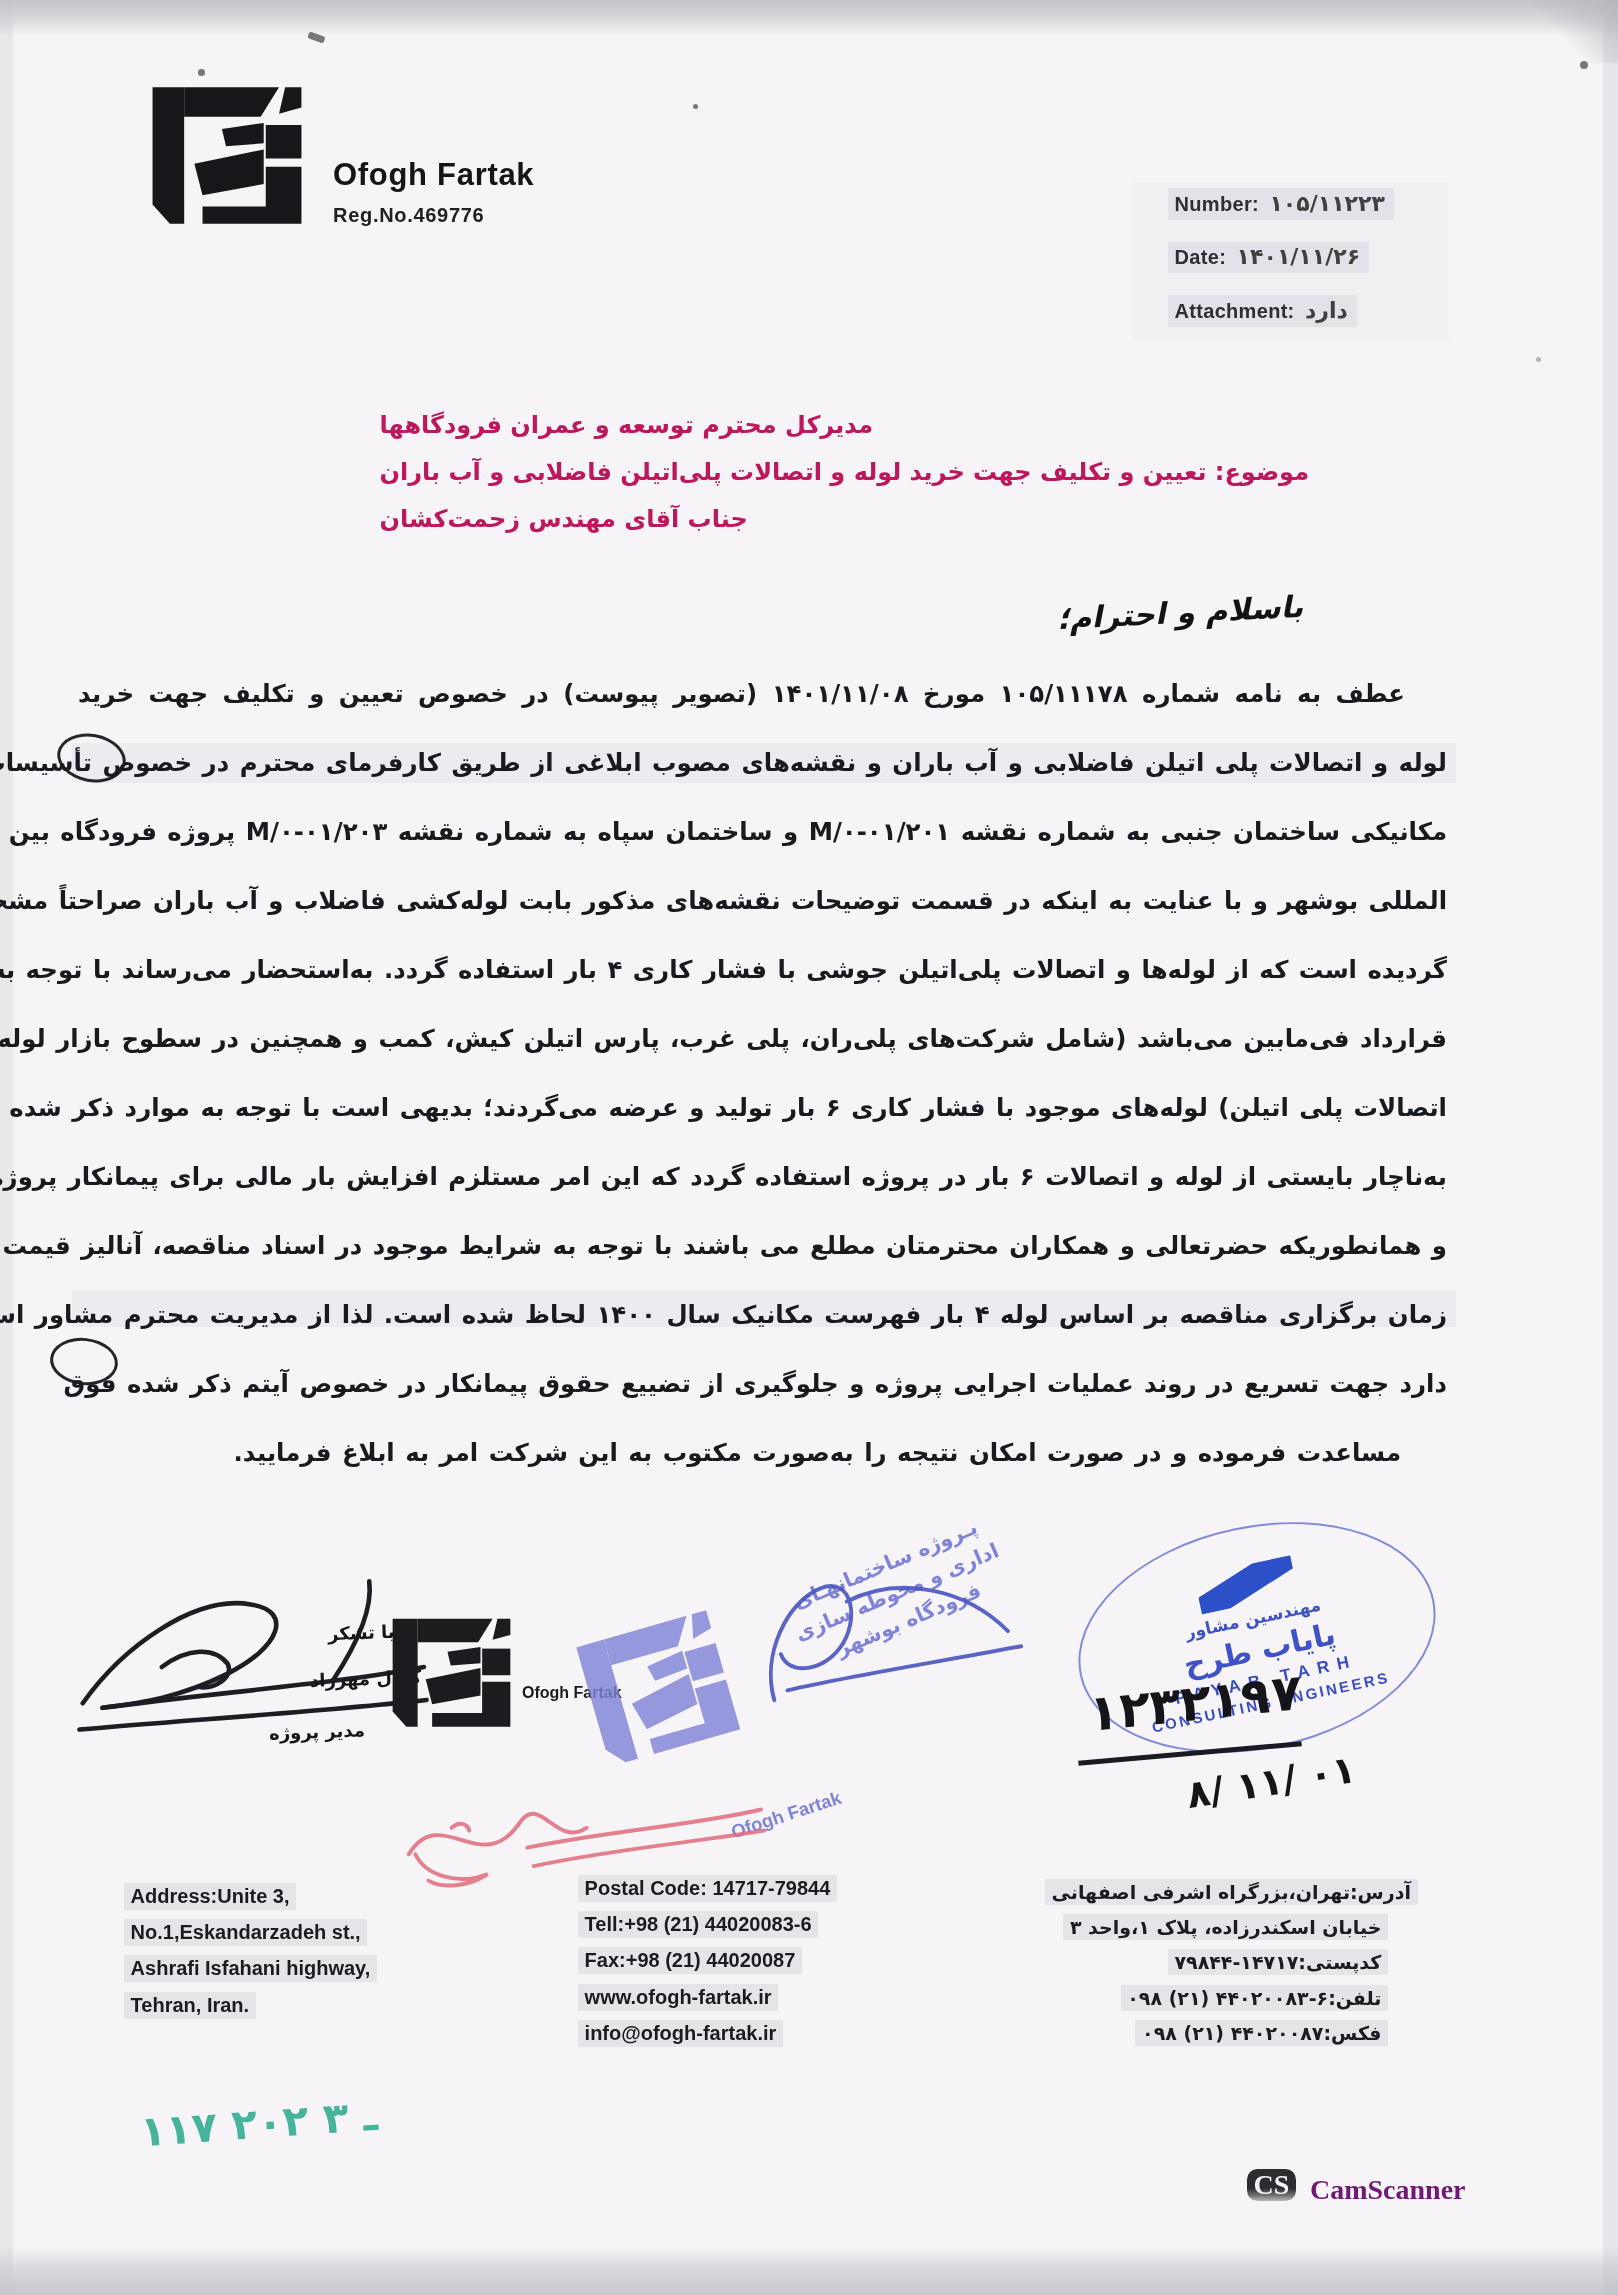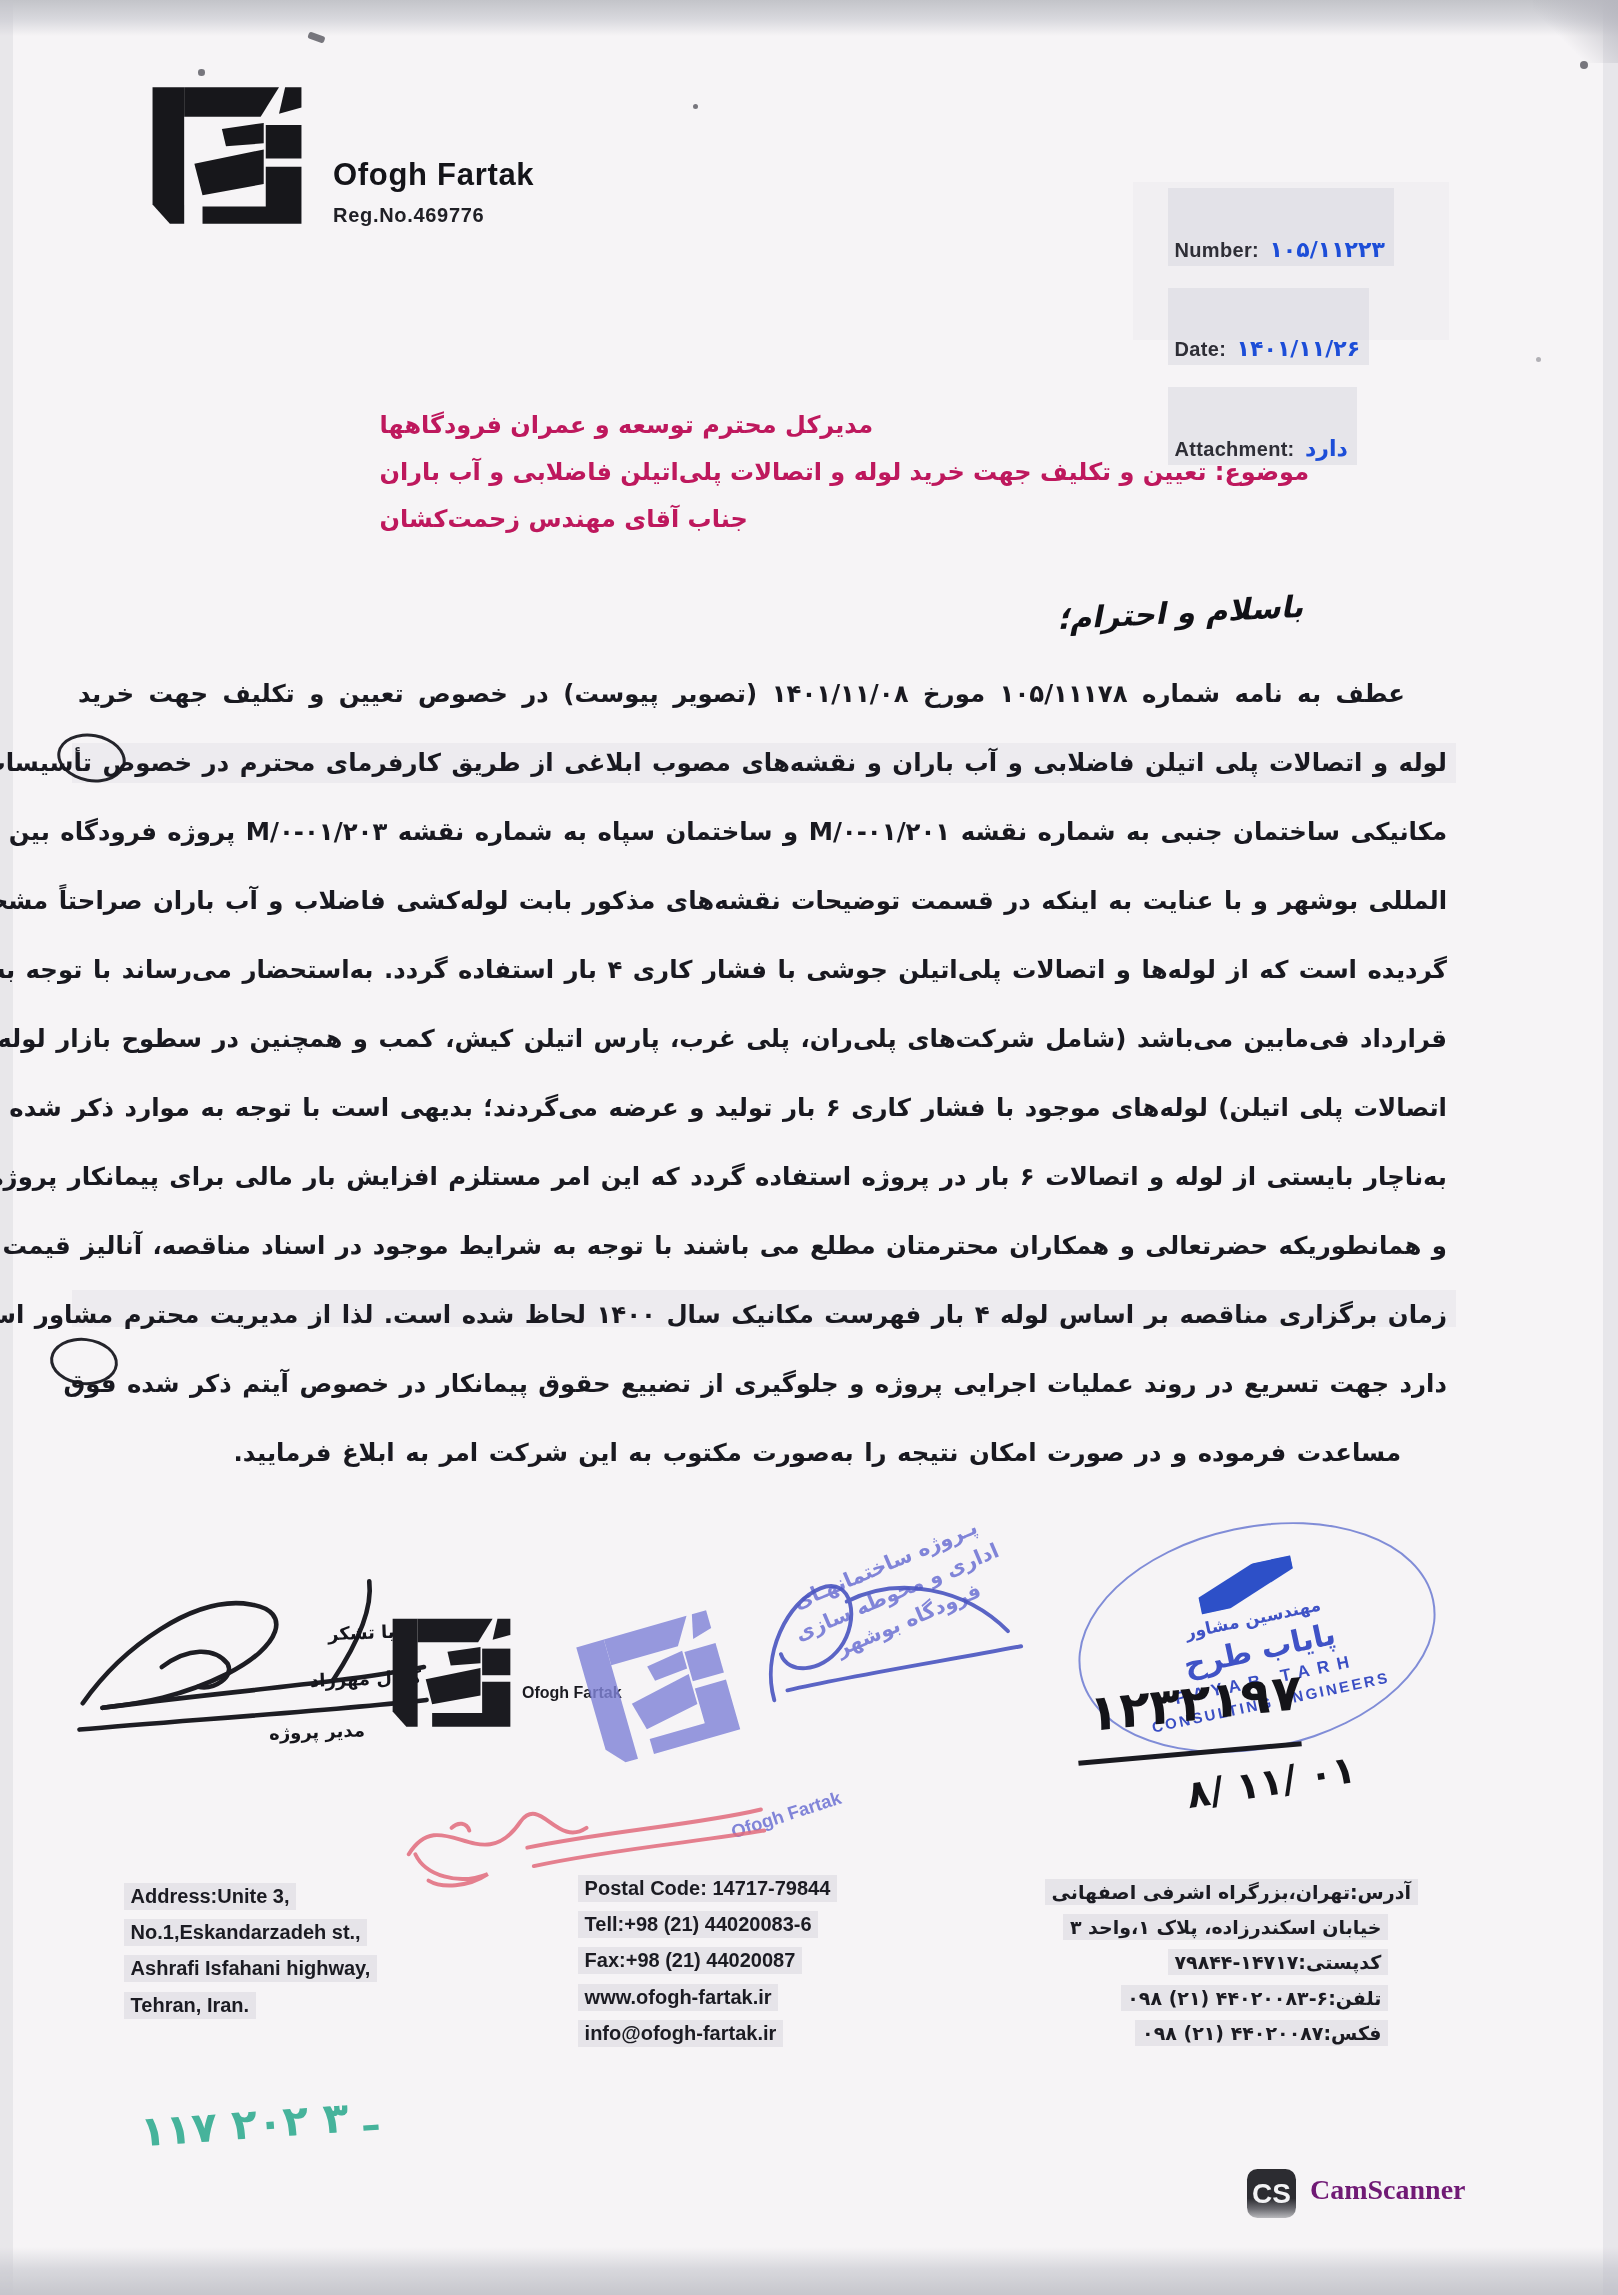--- a/index.html
+++ b/index.html
@@ -16,21 +16,21 @@
   .stain{background:rgba(204,204,214,.22);}
   .speck{background:#4c4c54;border-radius:50%;opacity:.75;}
   
   .logo-mark{left:132px;top:78px;width:190px;height:153px;}
   .logo-text{left:333px;top:157px;}
   .company-en{font-family:"Liberation Sans",sans-serif;font-weight:bold;font-size:31px;color:#141419;letter-spacing:0.7px;}
   .reg-no{font-family:"Liberation Sans",sans-serif;font-weight:bold;font-size:20px;color:#202026;margin-top:10.5px;letter-spacing:0.7px;}
   .meta{left:1168px;top:188px;}
   .meta-row{display:flex;align-items:baseline;gap:10.5px;margin-bottom:22px;background:rgba(213,213,221,.5);padding:2.6px 9.2px 4px 6.6px;width:max-content;}
   .meta-label{font-family:"Liberation Sans",sans-serif;font-weight:bold;font-size:20px;color:#2e2e36;letter-spacing:0.3px;}
-  .meta-value{font-weight:bold;font-size:22px;color:#1d4ed8;direction:ltr;margin-top:46px;}
+  .meta-value{font-weight:bold;font-size:22px;color:#404040;direction:ltr;}
   
   .recipient{right:310px;top:402px;text-align:left;font-weight:bold;font-size:24px;line-height:47px;color:#be185d;white-space:nowrap;}
   .salutation{right:315px;top:595px;font-weight:bold;font-size:30px;color:#111116;transform:skewX(-14deg) rotate(-3deg);}
   
   .pcircle{border:3.3px solid #24242b;border-radius:50%;}
   
   .body-block{left:78px;top:659px;width:1369px;}
   .body-line{direction:rtl;font-weight:bold;font-size:24.4px;line-height:69px;height:69px;color:#191920;
              text-align:justify;text-align-last:justify;word-spacing:2px;white-space:nowrap;}
   .body-line.first{padding-right:42px;}
@@ -51,24 +51,24 @@
   .payab-icon{width:99px;height:40px;background:#2d50c8;clip-path:polygon(0 58%,62% 0,100% 0,100% 34%,30% 100%,0 100%);}
   .recv-num{font-weight:bold;font-size:50px;color:#141419;transform:rotate(-6deg) skewX(-6deg);direction:ltr;z-index:6;}
   .recv-underline{width:224px;height:4.6px;background:#1a1a20;transform:rotate(-5deg);z-index:6;}
   .recv-date{font-weight:bold;font-size:38px;color:#141419;transform:rotate(-9deg);z-index:6;}
   
   .foot{font-family:"Liberation Sans",sans-serif;font-weight:bold;font-size:20px;color:#1b1b22;}
   .foot .line, .foot-fa .line{margin-bottom:9.2px;width:max-content;background:rgba(213,212,220,.5);padding:2px 6.6px;}
   .foot-fa{font-weight:bold;font-size:19px;color:#1b1b22;text-align:right;}
   .foot-fa .line{margin-left:auto;direction:rtl;}
   .green-note{font-weight:bold;font-size:42px;color:#33ad92;transform:rotate(-4deg);letter-spacing:6.6px;direction:ltr;opacity:.9;}
-  .cs-badge{left:1247px;top:2169px;width:49px;height:49px;border-radius:10.5px;
+  .cs-badge{left:1247px;top:2169px;width:49px;height:32px;border-radius:10.5px;
             background:linear-gradient(180deg,#2c2c31 0%,#2c2c31 60%,#6e6e74 82%,#b9b9bd 100%);
             display:flex;align-items:center;justify-content:center;
-            font-family:Liberation Sans, sans-serif;font-weight:bold;font-size:28px;color:#f2f2f4;}
+            font-family:Liberation Serif, serif;font-weight:bold;font-size:28px;color:#f2f2f4;}
   .cs-text{left:1310px;top:2174px;font-family:"Liberation Serif",serif;font-size:28px;color:#701a75;font-weight:bold;}
   svg.sig{overflow:visible;}
 </style>
 </head>
 <body>
 
 <div class="page">
 
   <svg width="0" height="0" style="position:absolute">
     <defs>

